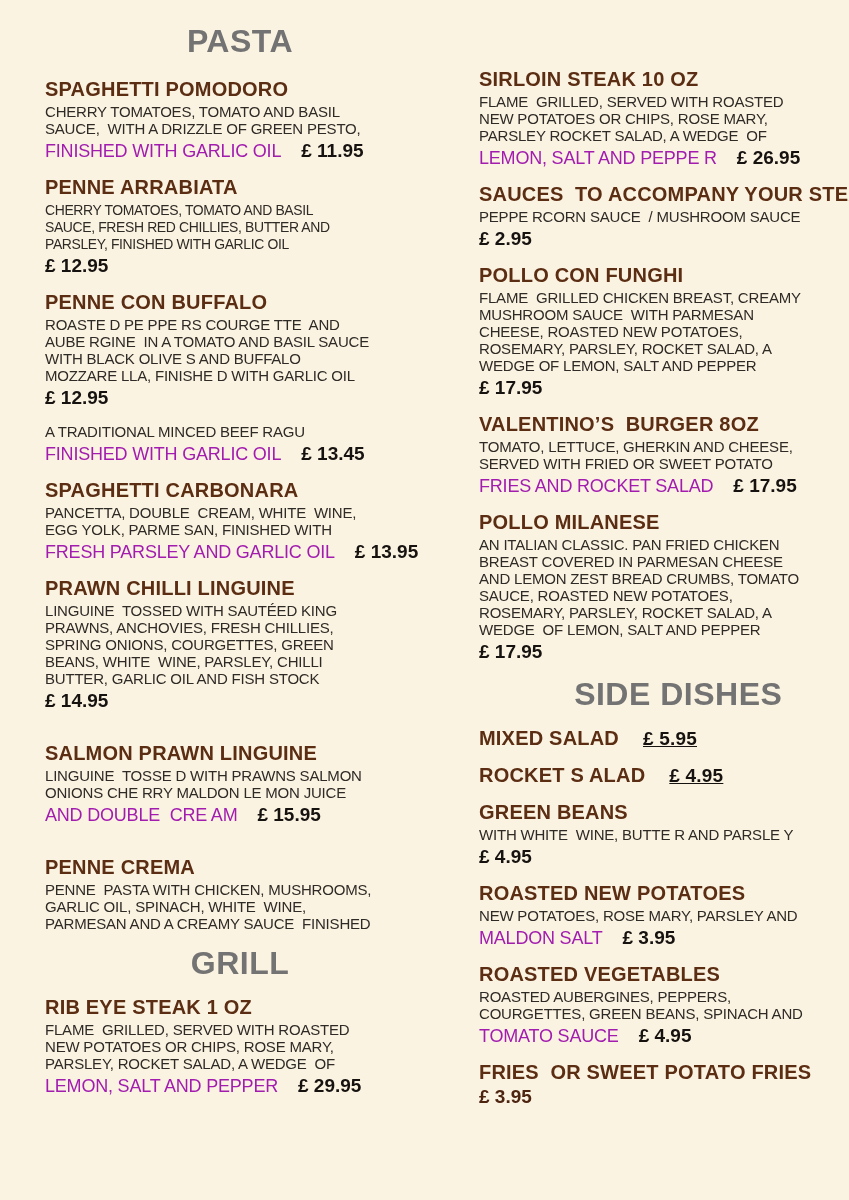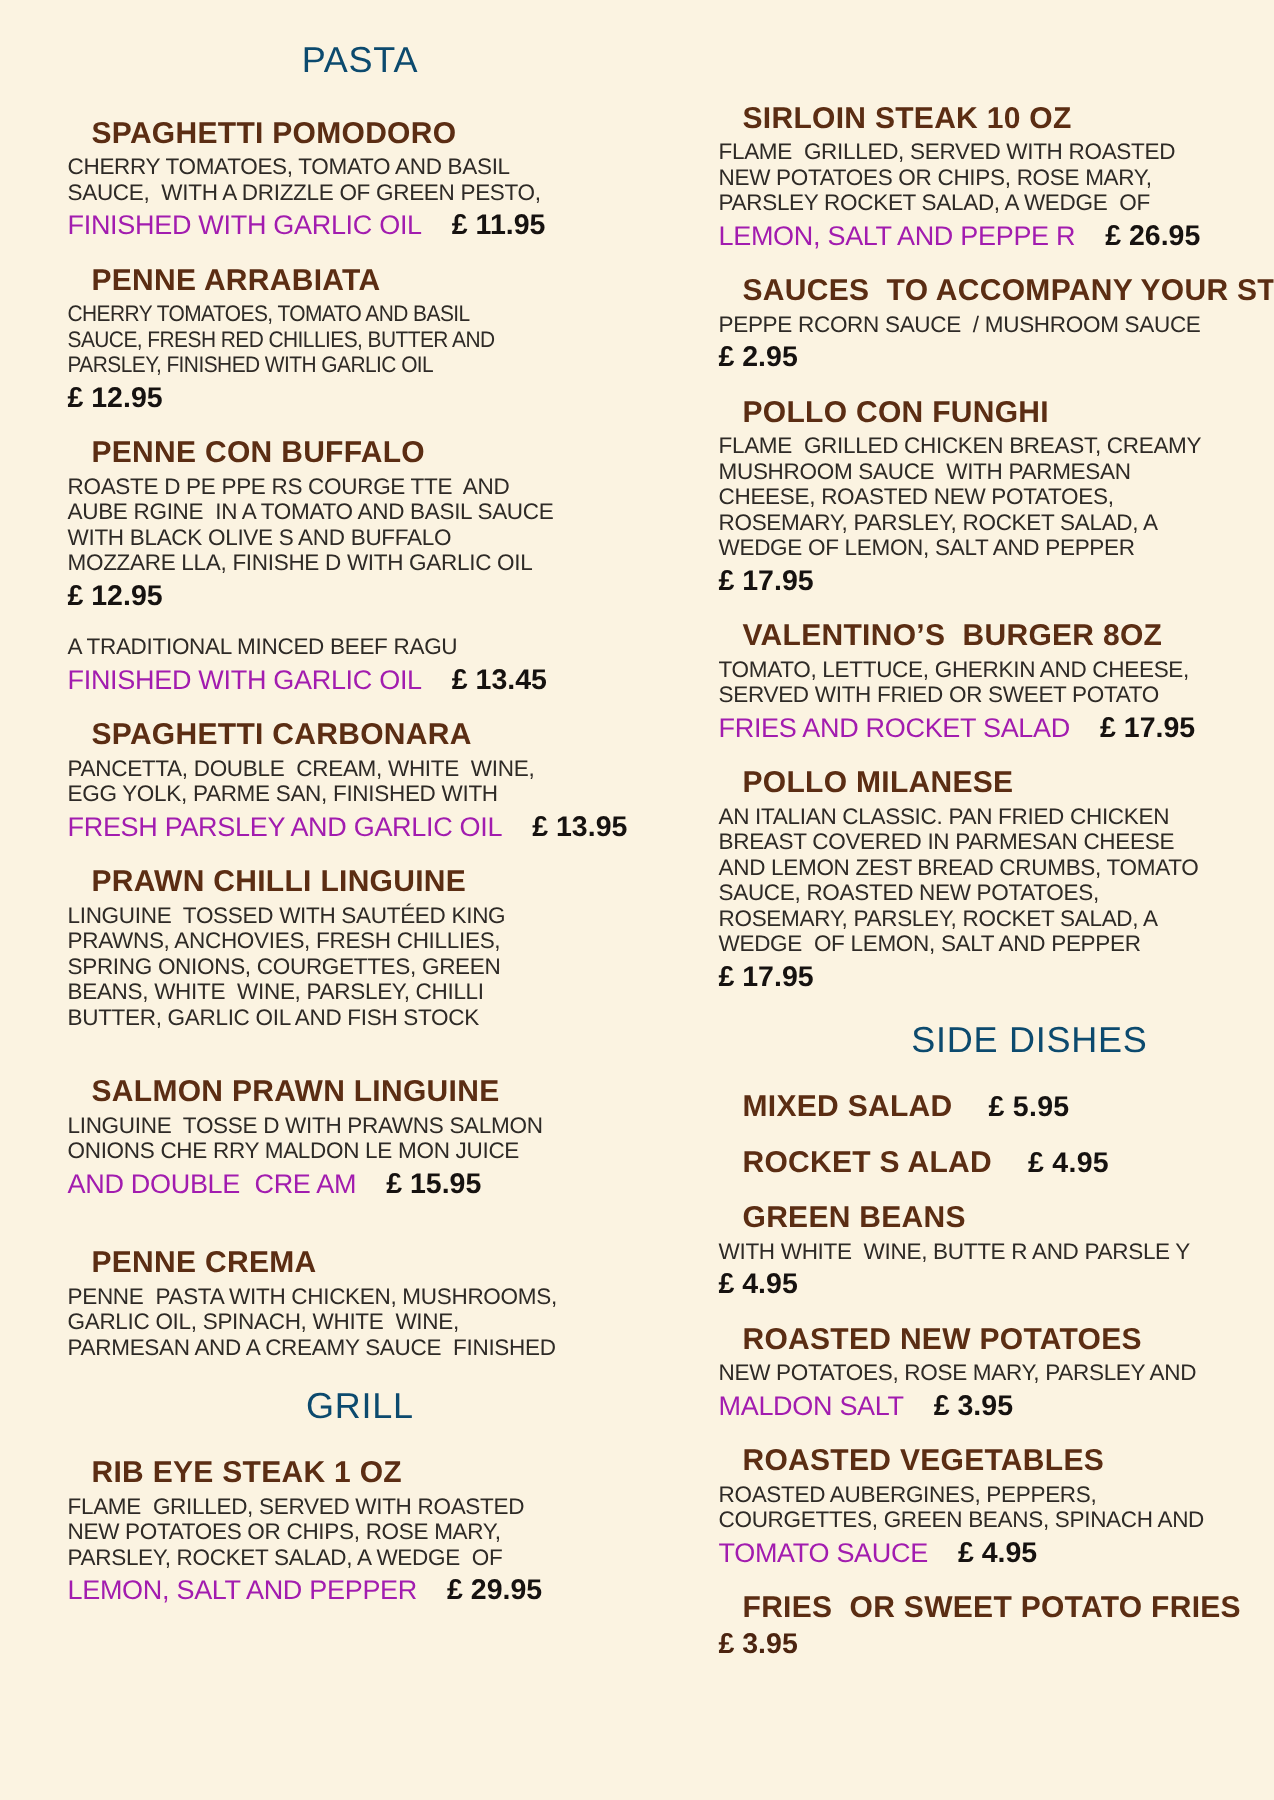--- a/index.html
+++ b/index.html
@@ -14,36 +14,36 @@
     box-sizing:border-box;
     width:849px; height:1200px;
     padding:24px 28px 0 45px;
     gap:44px;
   }
   .col { box-sizing:border-box; }
   .col-left { width:390px; flex:none; }
   .col-right { flex:1; padding-top:44px; }
 
   .section-title {
-    font-size:24px; line-height:30px; font-weight:400;
-    color:#0c4a6e;
+    font-size:32px; line-height:30px; font-weight:700;
+    color:#737373;
     text-align:center;
     letter-spacing:0.5px;
     margin:16px 0 18px;
     white-space:pre;
   }
   .col-left .section-title:first-child { margin-top:2px; margin-bottom:22px; }
 
   .item { margin-bottom:14px; }
   .item.wide-gap { margin-top:30px; }
 
   .item-name {
     font-size:20px; line-height:22px; font-weight:700;
     color:#5b2d13;
-    margin:0 0 3px 16px;
+    margin:0 0 3px 0;
     letter-spacing:0.2px;
     white-space:pre;
   }
   .desc {
     font-size:15px; line-height:17px;
     color:#2e2a26;
     letter-spacing:-0.2px;
     white-space:pre;
   }
   .desc.condensed {
@@ -53,21 +53,21 @@
   }
   .price-row { margin-top:3px; white-space:pre; }
   .price-prefix {
     font-size:18px; color:#a21caf; letter-spacing:-0.2px;
   }
   .price {
     font-size:19px; font-weight:700; color:#161210;
   }
   .price.brown { color:#4c2410; }
   .price-prefix + .price { margin-left:20px; }
-  .item-name .price { margin-left:24px; }
+  .item-name .price { margin-left:24px;text-decoration:underline; }
 </style>
 </head>
 <body>
 
 <div class="page">
   <div class="col col-left">
       <h2 class="section-title">PASTA</h2>
       <div class="item">
         <h3 class="item-name">SPAGHETTI POMODORO</h3>
         <div class="desc">CHERRY TOMATOES, TOMATO AND BASIL</div>
@@ -99,20 +99,21 @@
         <div class="desc">EGG YOLK, PARME SAN, FINISHED WITH</div>
         <div class="price-row"><span class="price-prefix">FRESH PARSLEY AND GARLIC OIL</span><span class="price">£ 13.95</span></div>
       </div>
       <div class="item">
         <h3 class="item-name">PRAWN CHILLI LINGUINE</h3>
         <div class="desc">LINGUINE  TOSSED WITH SAUTÉED KING</div>
         <div class="desc">PRAWNS, ANCHOVIES, FRESH CHILLIES,</div>
         <div class="desc">SPRING ONIONS, COURGETTES, GREEN</div>
         <div class="desc">BEANS, WHITE  WINE, PARSLEY, CHILLI</div>
         <div class="desc">BUTTER, GARLIC OIL AND FISH STOCK</div>
+        <div class="price-row"><span class="price">£ 14.95</span></div>
       </div>
       <div class="item wide-gap">
         <h3 class="item-name">SALMON PRAWN LINGUINE</h3>
         <div class="desc">LINGUINE  TOSSE D WITH PRAWNS SALMON</div>
         <div class="desc">ONIONS CHE RRY MALDON LE MON JUICE</div>
         <div class="price-row"><span class="price-prefix">AND DOUBLE  CRE AM</span><span class="price">£ 15.95</span></div>
       </div>
       <div class="item wide-gap">
         <h3 class="item-name">PENNE CREMA</h3>
         <div class="desc">PENNE  PASTA WITH CHICKEN, MUSHROOMS,</div>

